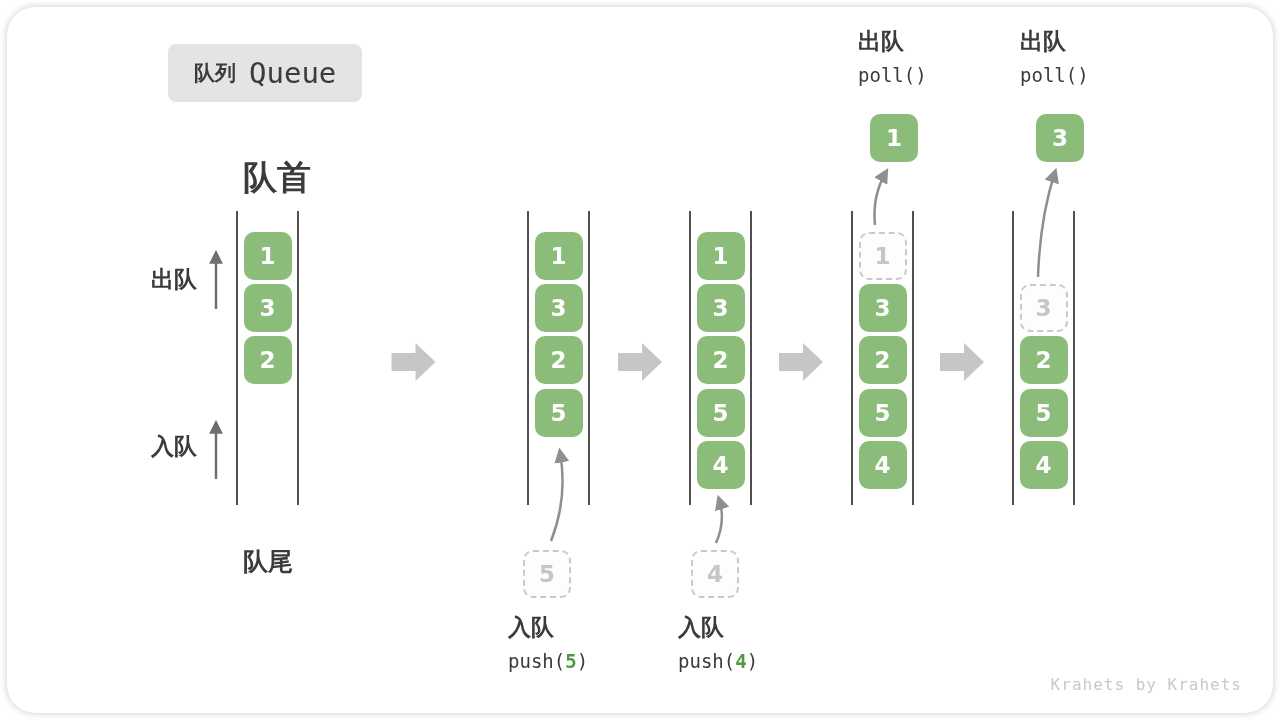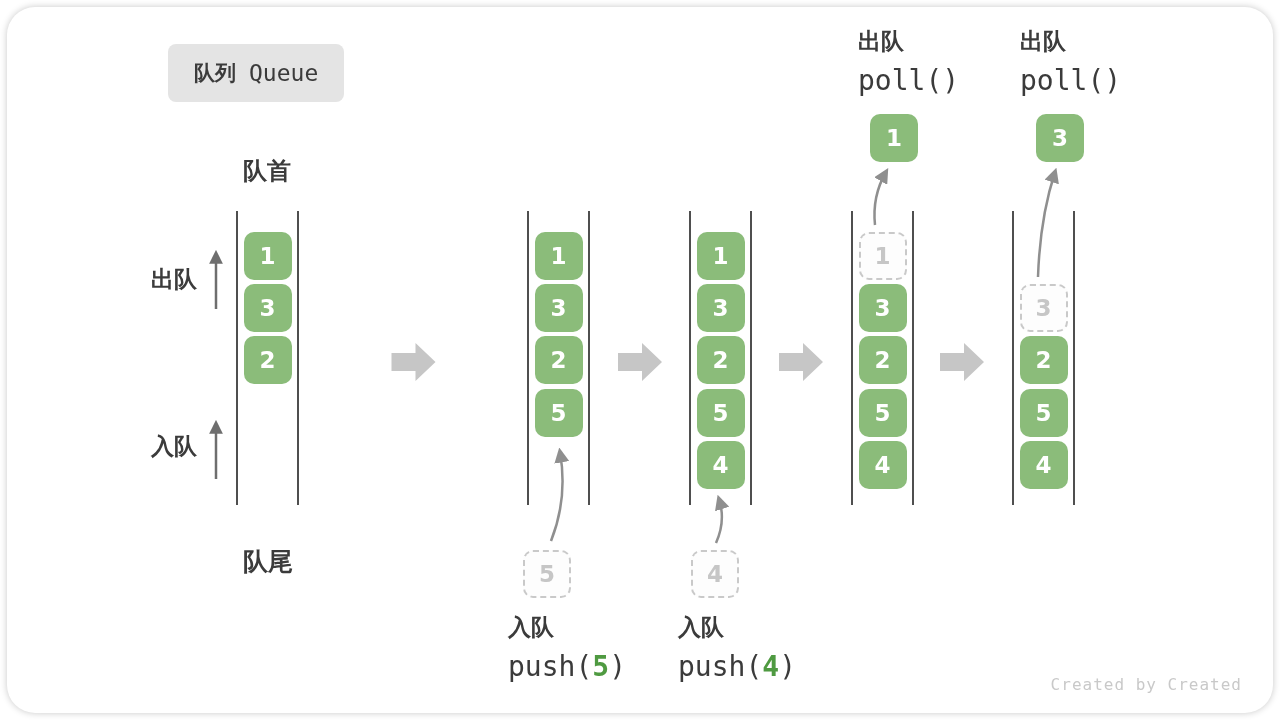--- a/index.html
+++ b/index.html
@@ -4,40 +4,40 @@
 <style>
   :root{
     --green:#8bbc7a; --codegreen:#4f9a41; --line:#4f4f4f; --dash:#c9c9c9;
     --text:#3b3b3b; --blockarrow:#c6c6c6; --wm:#c9c9c9; --curve:#8f8f8f; --labelarrow:#6e6e6e;
   }
   html,body{margin:0;padding:0;}
   body{width:1280px;height:720px;background:#fff;font-family:"Liberation Sans",sans-serif;overflow:hidden;position:relative;}
   .card{position:absolute;left:7px;top:7px;width:1266px;height:706px;background:#fff;border-radius:28px;box-shadow:0 0 7px rgba(0,0,0,0.22);}
   .badge{position:absolute;left:168px;top:44px;height:58px;padding:0 26px;background:#e4e4e4;border-radius:8px;display:flex;align-items:center;gap:13px;}
   .badge .cn{font-size:21px;font-weight:700;color:var(--text);}
-  .badge .en{font-family:"DejaVu Sans Mono",monospace;font-size:23px;color:var(--text);text-align:right;}
+  .badge .en{font-family:"DejaVu Sans Mono",monospace;font-size:29px;color:var(--text);text-align:right;}
   .sidelabel{position:absolute;font-weight:700;color:var(--text);}
-  .lbl-front{left:243px;top:155px;font-size:24px;}
+  .lbl-front{left:243px;top:155px;font-size:34px;}
   .lbl-rear{left:243px;top:537px;font-size:25px;margin-top:8px;}
   .lbl-deq{left:151px;top:264px;font-size:23px;}
   .lbl-enq{left:151px;top:431px;font-size:23px;}
   .channel{position:absolute;top:211px;height:294px;width:63px;box-sizing:border-box;
            border-left:2px solid var(--line);border-right:2px solid var(--line);}
   .ch1{left:236px;} .ch2{left:527px;} .ch3{left:689px;} .ch4{left:851px;} .ch5{left:1012px;}
   .cell,.itembox{width:48px;height:48px;border-radius:10px;display:flex;align-items:center;justify-content:center;
         font-family:"DejaVu Sans",sans-serif;font-size:23px;font-weight:700;box-sizing:border-box;}
   .cell{position:absolute;left:50%;transform:translateX(-50%);}
   .itembox{position:absolute;}
   .solid{background:var(--green);color:#fff;}
   .dashed{border:2px dashed var(--dash);color:#c6c6c6;background:#fdfdfd;}
   .out1{left:870px;top:114px;} .out2{left:1036px;top:114px;}
   .stage1{left:523px;top:550px;} .stage2{left:691px;top:550px;}
   .op{position:absolute;color:var(--text);}
   .op .cn{font-size:23px;font-weight:600;margin-bottom:7px;}
-  .op .code{font-family:"DejaVu Sans Mono",monospace;font-size:28px;}
+  .op .code{font-family:"DejaVu Sans Mono",monospace;font-size:19px;}
   .op .code .arg{color:var(--codegreen);font-weight:700;}
   .op-poll1{left:858px;top:26px;} .op-poll2{left:1020px;top:26px;}
   .op-push1{left:508px;top:612px;} .op-push2{left:678px;top:612px;}
   .watermark{position:absolute;right:38px;bottom:26px;font-family:"DejaVu Sans Mono",monospace;
              font-size:16px;color:var(--wm);letter-spacing:1px;}
   svg.overlay{position:absolute;left:0;top:0;pointer-events:none;}
 </style>
 </head>
 <body>
 
@@ -124,13 +124,13 @@
   <path d="M618,353 h24 v-10 l20,19 l-20,19 v-10 h-24 z" fill="#c6c6c6"></path>
   <path d="M779,353 h24 v-10 l20,19 l-20,19 v-10 h-24 z" fill="#c6c6c6"></path>
   <path d="M940,353 h24 v-10 l20,19 l-20,19 v-10 h-24 z" fill="#c6c6c6"></path>
 
   <path d="M551,541 Q568,498 560,452" stroke="#8f8f8f" stroke-width="2.5" fill="none" marker-end="url(#headCurve)"></path>
   <path d="M716,543 Q726,521 719,499" stroke="#8f8f8f" stroke-width="2.5" fill="none" marker-end="url(#headCurve)"></path>
   <path d="M875,225 Q872,196 886,172" stroke="#8f8f8f" stroke-width="2.5" fill="none" marker-end="url(#headCurve)"></path>
   <path d="M1038,277 Q1040,218 1055,172" stroke="#8f8f8f" stroke-width="2.5" fill="none" marker-end="url(#headCurve)"></path>
 </svg>
 
-<div class="watermark">Created by Created</div>
+<div class="watermark">Krahets by Krahets</div>
 
 </body></html>

